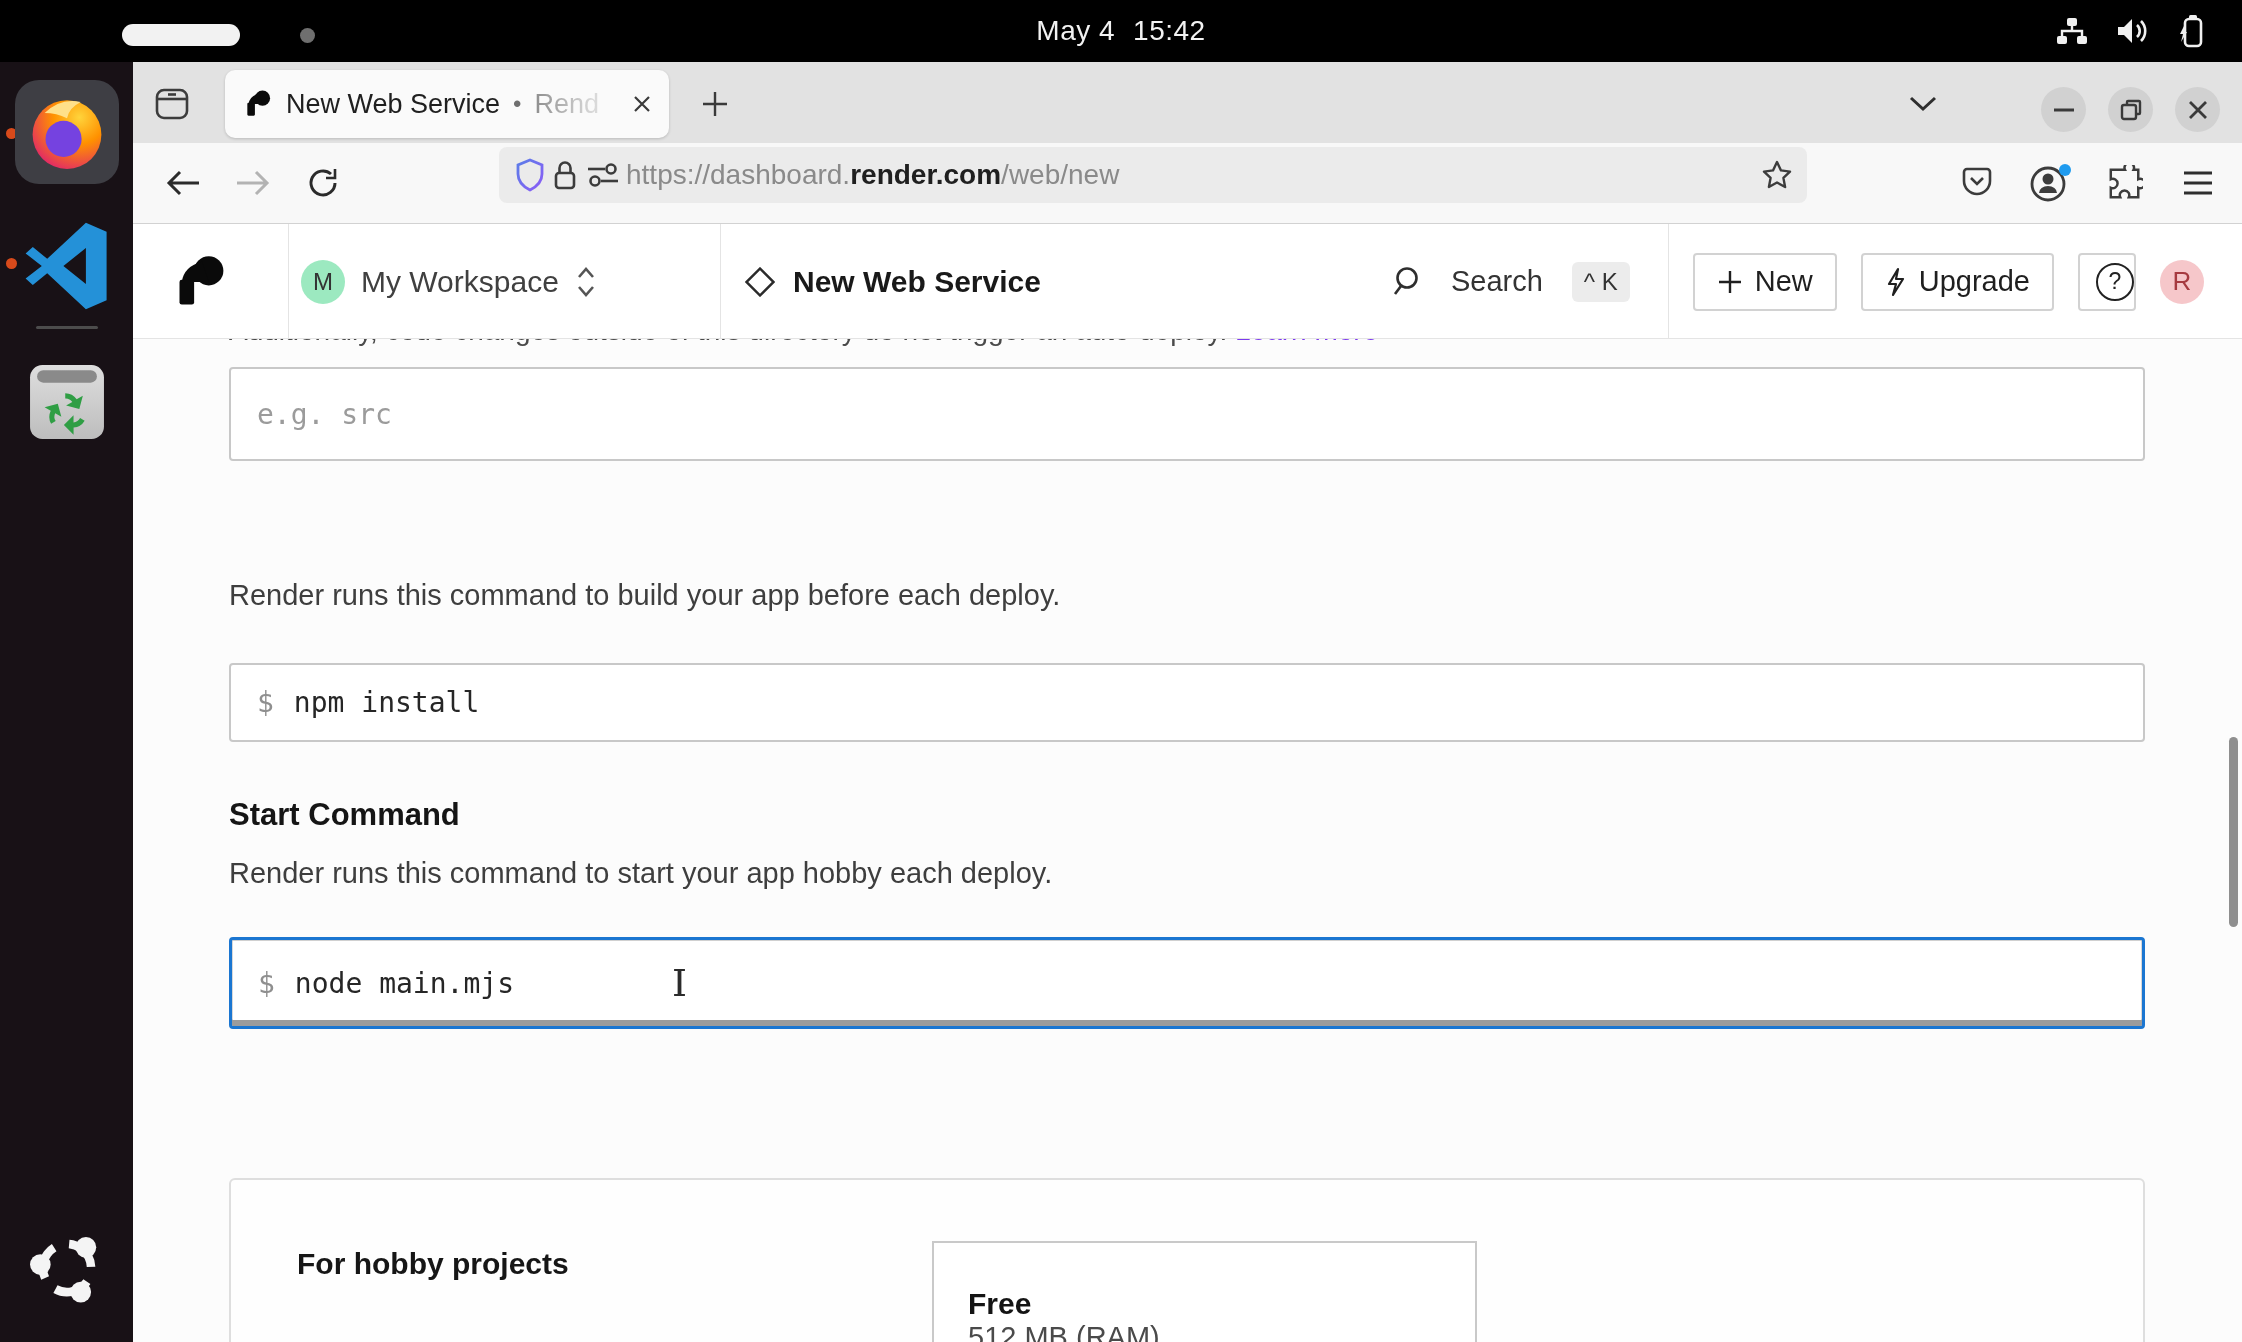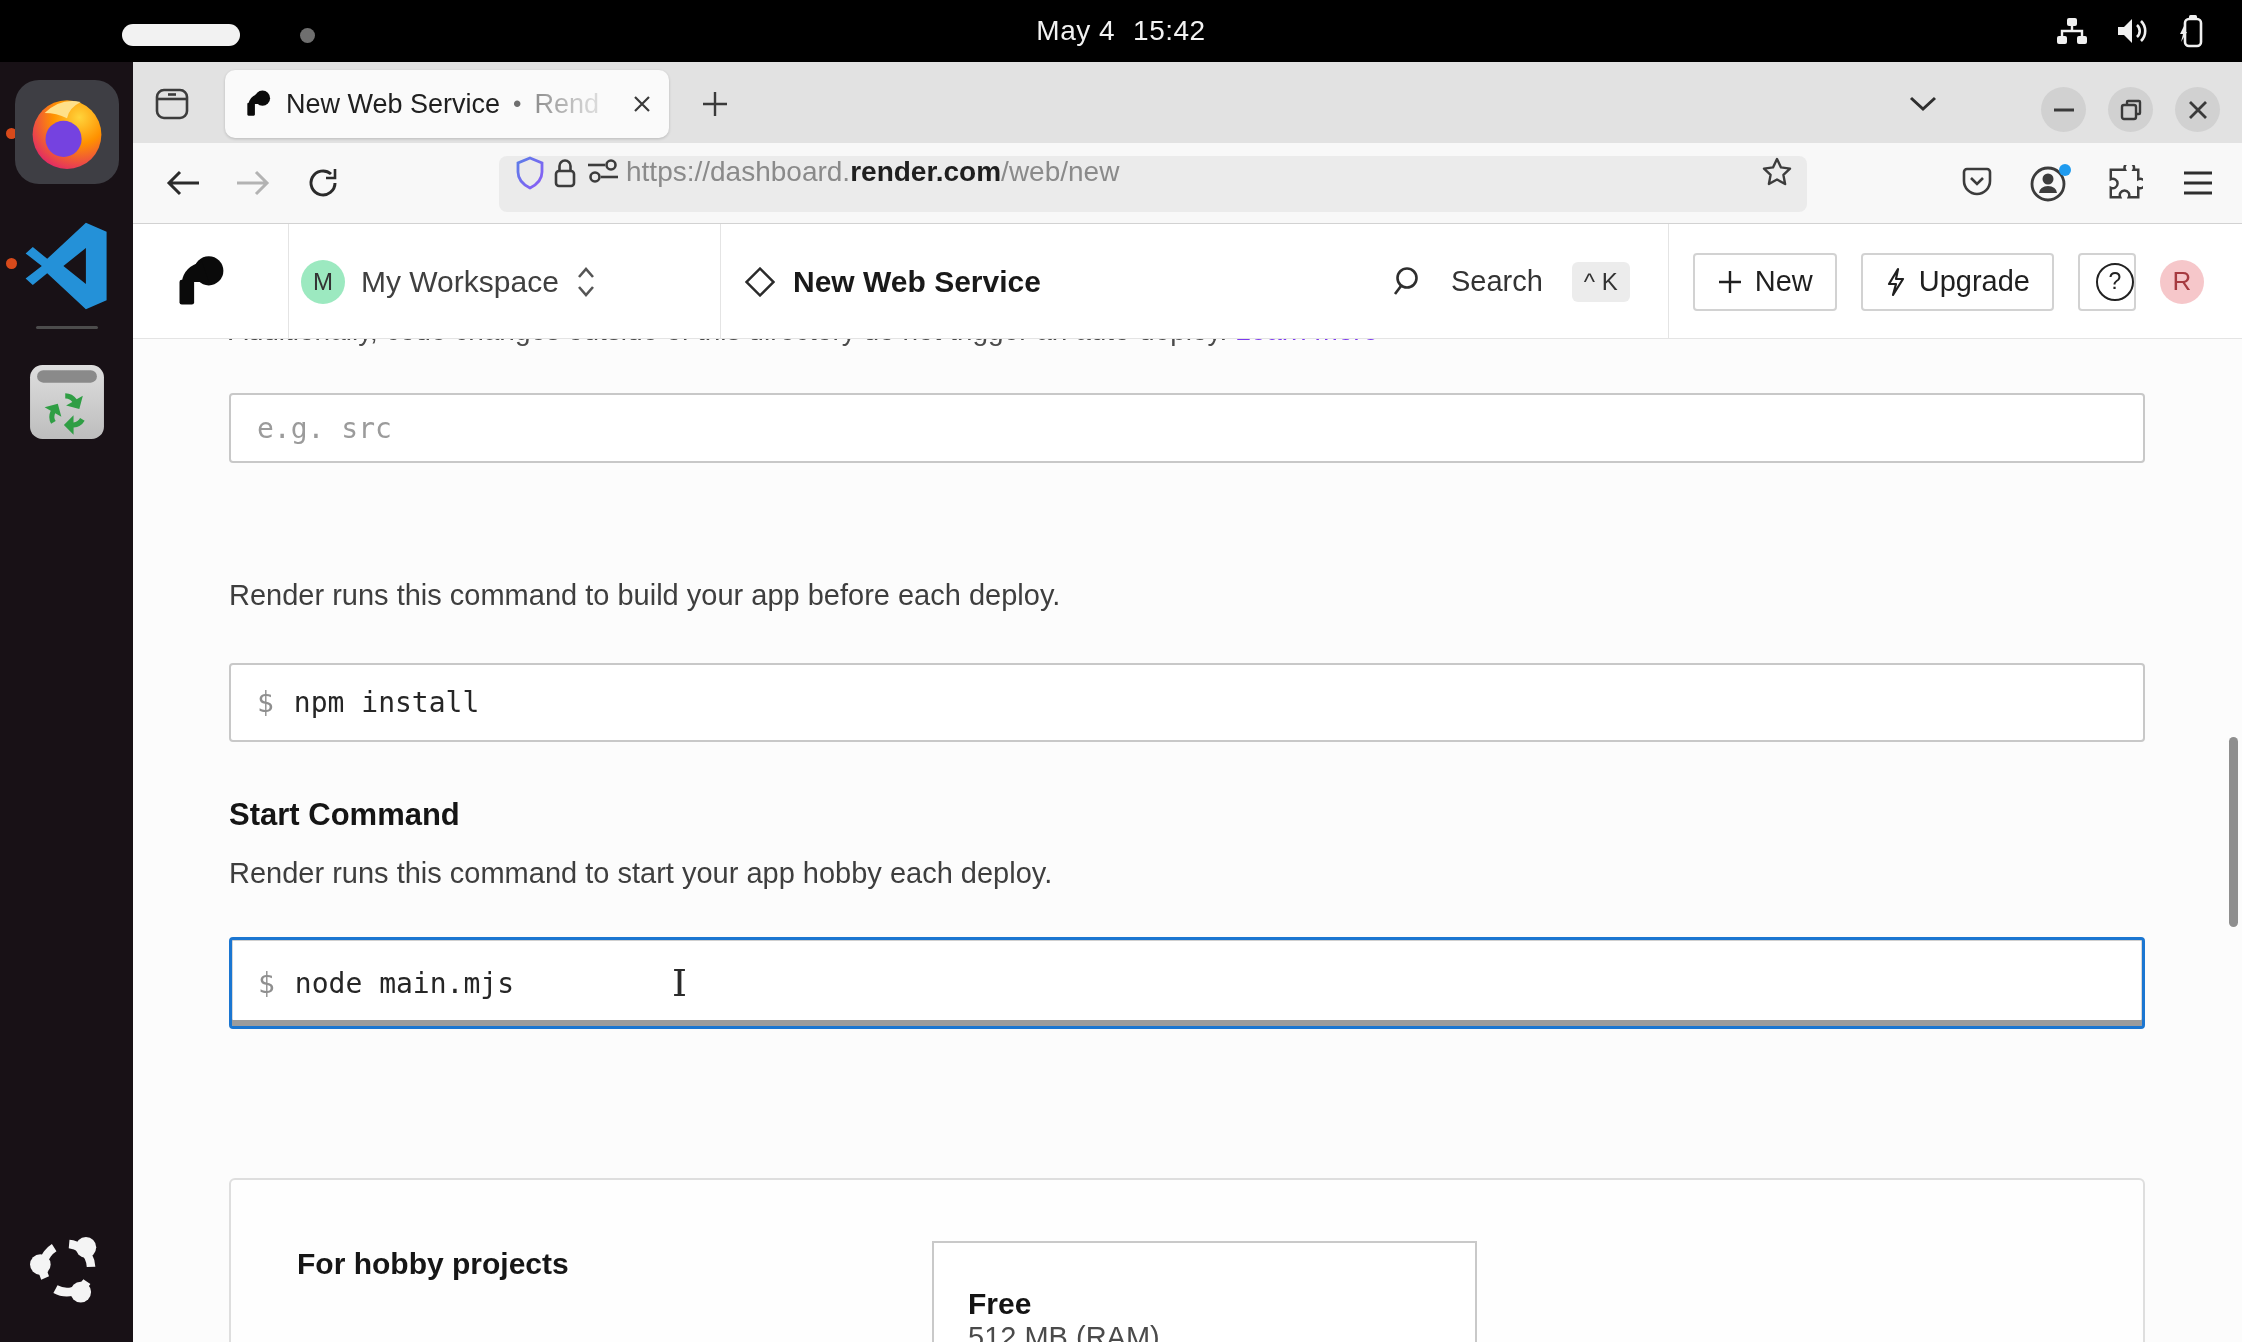--- a/index.html
+++ b/index.html
@@ -49,22 +49,22 @@
   .tabsmenu-btn { position:absolute; left:1768px; top:22px; width:44px; height:40px;
                   display:flex; align-items:center; justify-content:center; }
   .winctl { position:absolute; right:22px; top:25px; display:flex; gap:22px; }
   .winctl-btn { width:45px; height:45px; border-radius:50%; background:#d1d1d1;
                 display:flex; align-items:center; justify-content:center; }
 
   .navbar { position:absolute; left:0; top:81px; width:100%; height:81px; background:#f8f8f8;
             border-bottom:1px solid #d2d2d2; }
   .nav-btn { position:absolute; top:16px; width:48px; height:48px; display:flex;
              align-items:center; justify-content:center; }
-  .urlfield { position:absolute; left:366px; top:13px; width:1308px; height:56px;
-              background:#ebebeb; border-radius:8px; display:flex; align-items:flex-start;
+  .urlfield { position:absolute; left:366px; top:4px; width:1308px; height:56px;
+              background:#ebebeb; border-radius:8px; display:flex; align-items:center;
               padding:0 14px 0 16px; gap:5px; }
   .urltext { font-size:28px; color:#8a8a8a; white-space:nowrap; }
   .urltext b { color:#1f1f1f; font-weight:700; }
   .url-star { margin-left:auto; display:flex; }
   .nav-right-btn { position:absolute; top:16px; width:48px; height:48px; display:flex;
                    align-items:center; justify-content:center; }
 
   
   .appheader { position:absolute; left:0; top:162px; width:100%; height:115px; background:#ffffff;
                border-bottom:1px solid #e4e4e4; }
@@ -97,21 +97,21 @@
   .col { position:absolute; left:96px; width:1916px; }
   .sliver { top:0; height:9px; overflow:hidden; }
   .sliver-inner { display:block; transform:translateY(-25px); font-size:28px; line-height:34px; color:#4a4a4a; white-space:nowrap; }
   .sliver-link { color:var(--link-purple); }
   .field { border:2px solid #c8c8c8; border-radius:4px; background:#fff; display:flex;
            align-items:center; padding-left:26px;
            font-family:"DejaVu Sans Mono", monospace; font-size:28px; }
   .field input { border:none; outline:none; background:transparent; width:100%;
                  font-family:"DejaVu Sans Mono", monospace; font-size:28px; color:#2a2a2a; }
   .field input::placeholder { color:#9b9b9b; opacity:1; }
-  .f-root { top:54px; height:70px; }
+  .f-root { top:28px; height:94px; }
   .f-build { top:324px; height:79px; }
   .f-start { top:598px; height:92px; border:3px solid var(--focus-blue);
              box-shadow:inset 0 -6px 0 #9c9c9c, inset 0 1px 0 #d0d0d0, inset 1px 0 0 #d8d8d8, inset -1px 0 0 #d8d8d8; }
   .prompt { color:#8f8f8f; margin-right:20px; }
   .cmd { color:#262626; }
   .sec-h { font-size:31px; font-weight:700; color:#151515; line-height:40px; }
   .sec-d { font-size:29px; color:#3e3e3e; line-height:40px; }
   .h-build { top:176px; } .d-build { top:236px; }
   .h-start { top:456px; } .d-start { top:514px; }
   .ibeam { position:absolute; left:440px; top:24px; font-family:"DejaVu Serif", serif;

